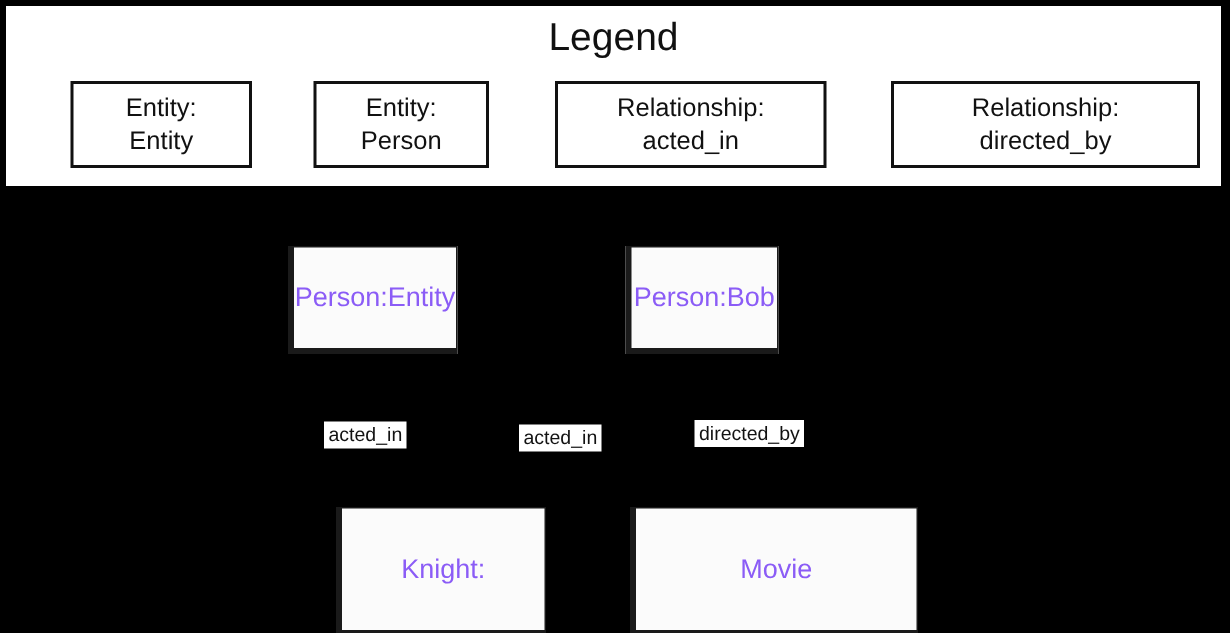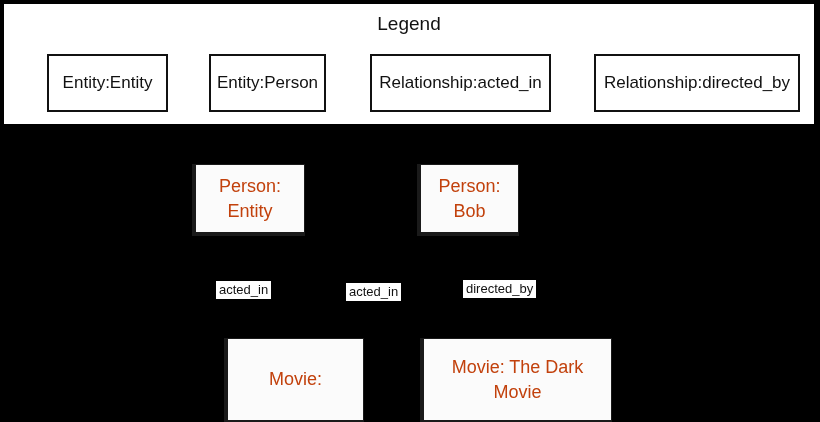--- a/index.html
+++ b/index.html
@@ -28,30 +28,31 @@
     background: #ffffff;
     border: 2px solid #000000;
     box-sizing: border-box;
   }
   #legend-title {
     position: absolute;
     left: 0;
     top: 9px;
     width: 100%;
     text-align: center;
-    font-size: 19px;
+    font-size: 26px;
     color: #111111;
     line-height: 22px;
   }
   .legend-box {
     position: absolute;
     background: #ffffff;
     border: 2px solid #111111;
     box-sizing: border-box;
     display: flex;
+    flex-direction: column;
     align-items: center;
     justify-content: center;
     font-size: 17px;
     color: #111111;
     line-height: 22px;
     text-align: center;
   }
   .legend-box span { display: block; white-space: nowrap; }
 
   #legend-box-0 { left: 43px;  top: 50px; width: 121px; height: 58px; }
@@ -78,25 +79,25 @@
 
   .node {
     position: absolute;
     background: #fbfbfb;
     box-sizing: border-box;
     border-top: 1px solid #1a1a1a;
     border-right: 1px solid #1a1a1a;
     border-left: 4px solid #1a1a1a;
     border-bottom: 4px solid #1a1a1a;
     display: flex;
-    flex-direction: column;
+    flex-direction: row;
     align-items: center;
     justify-content: center;
     font-size: 18px;
-    color: #c2410c;
+    color: #8b5cf6;
     line-height: 25px;
     text-align: center;
   }
   .node span { display: block; white-space: nowrap; }
 
   #node-alice      { left: 192px; top:  33px; width: 113px; height: 72px; }
   #node-bob        { left: 417px; top:  33px; width: 102px; height: 72px; }
   #node-inception  { left: 224px; top: 207px; width: 140px; height: 86px; }
   #node-dark-knight{ left: 420px; top: 207px; width: 192px; height: 86px; }
 
@@ -162,25 +163,24 @@
       <span>Person:</span>
       <span>Entity</span>
     </div>
 
     <div class="node" id="node-bob">
       <span>Person:</span>
       <span>Bob</span>
     </div>
 
     <div class="node" id="node-inception">
-      <span>Movie:</span>
+      <span>Knight:</span>
     </div>
 
     <div class="node" id="node-dark-knight">
-      <span>Movie: The Dark</span>
       <span>Movie</span>
     </div>
 
     <div class="edge-label" id="edge-label-0">acted_in</div>
 
     <div class="edge-label" id="edge-label-1">acted_in</div>
 
     <div class="edge-label" id="edge-label-2">directed_by</div>
 
   </div>

